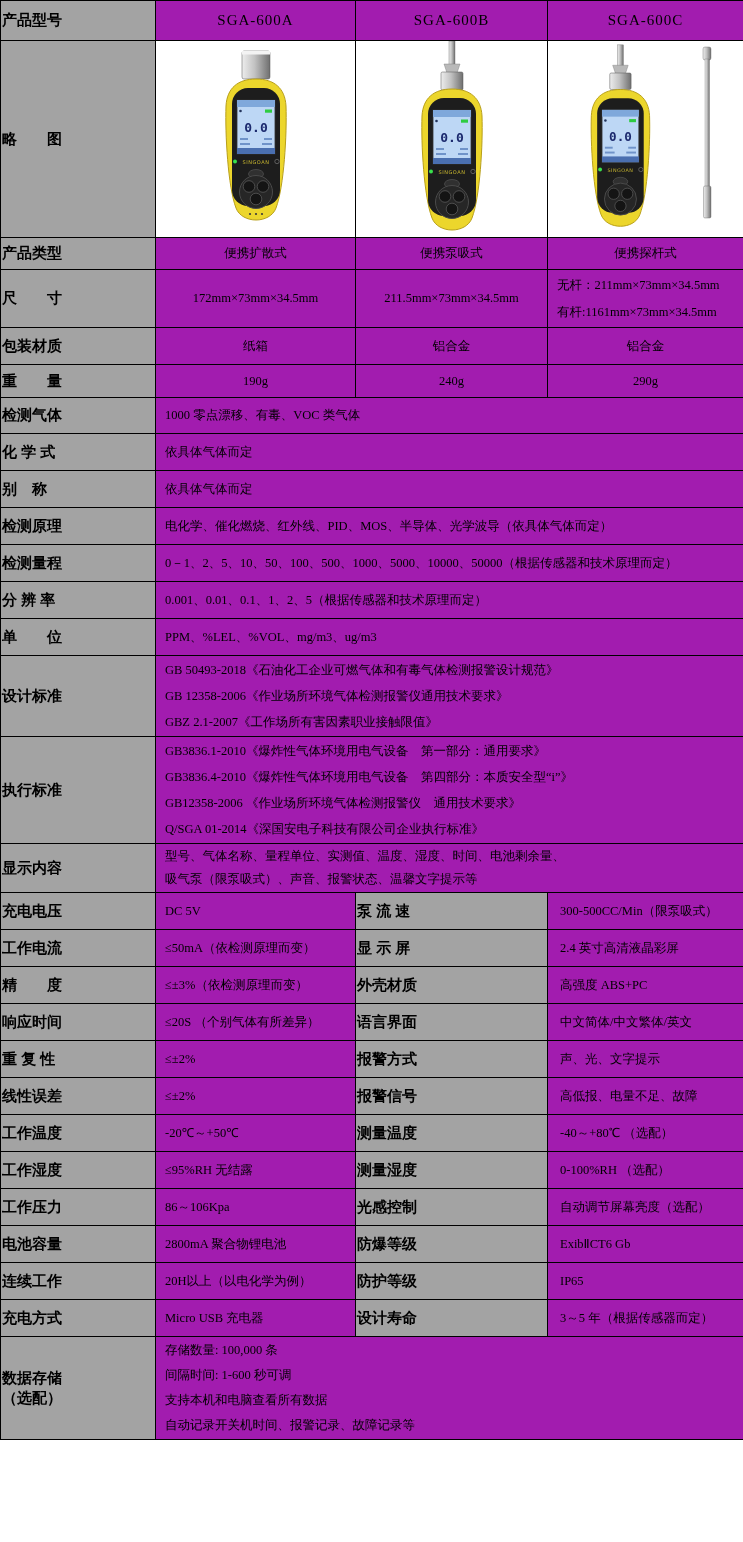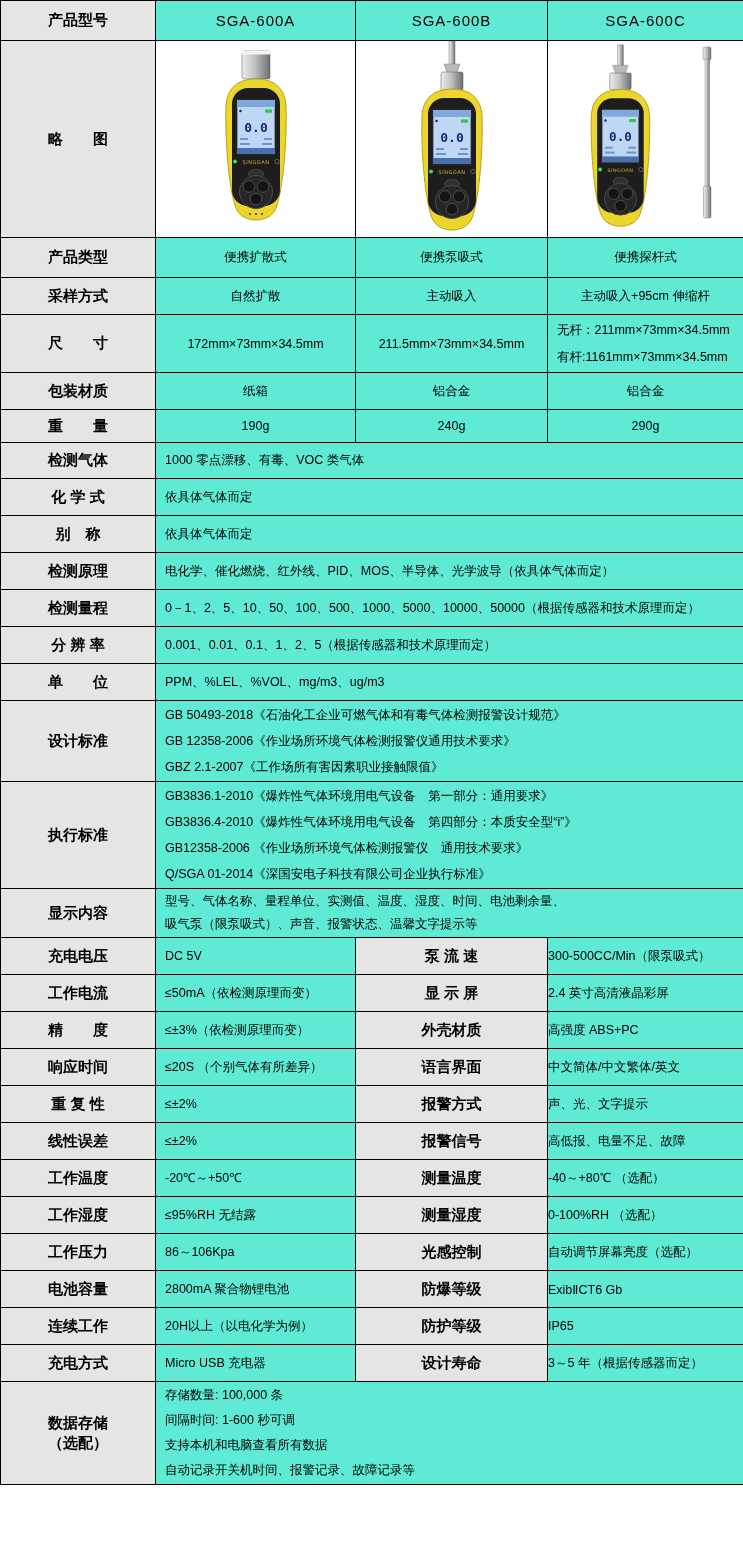--- a/index.html
+++ b/index.html
@@ -1,31 +1,31 @@
 <!DOCTYPE html>
 <html><head>
 <meta charset="utf-8">
 <style>
   html,body{margin:0;padding:0;background:#fff;}
   body{width:743px;font-family:"Liberation Sans","DejaVu Sans",sans-serif;}
   table{border-collapse:collapse;table-layout:fixed;width:743px;}
   td{border:1px solid #000;box-sizing:border-box;overflow:hidden;vertical-align:middle;}
-  .lbl{background:#e5e5e5;font-weight:bold;font-size:15px;color:#000;text-align:center;line-height:1.35;}
-  .val{background:#5eead4;font-size:12.5px;color:#000;
-       font-family:Liberation Sans, sans-serif;margin-left:44px;}
+  .lbl{background:#a3a3a3;font-weight:bold;font-size:15px;color:#000;text-align:left;line-height:1.35;}
+  .val{background:#a21caf;font-size:12.5px;color:#000;
+       font-family:Liberation Serif, serif;margin-left:44px;}
   .ctr{text-align:center;}
   .lft{text-align:left;padding-left:9px;}
-  .rgt{padding-left:0;}
+  .rgt{padding-left:12px;}
   .imgcell{background:#fff;text-align:center;vertical-align:middle;padding:0;}
   .model{letter-spacing:1px;font-size:15px;}
   .multiline div{line-height:26px;}
   .disp div{line-height:23px;}
   .sizec div{line-height:27px;}
   .stor div{line-height:25px;}
-  .h33{height:33px}.h34{height:40px}.h36{height:36px}.h37{height:37px}
+  .h33{height:33px}.h34{height:32px}.h36{height:36px}.h37{height:37px}
   .h40{height:40px}.h46{height:46px}.h58{height:58px}.h77{height:77px}
   .h103{height:103px}.h104{height:104px}.h197{height:197px}
 </style>
 </head>
 <body>
 
 <table>
 <colgroup>
       <col style="width:155px">
       <col style="width:200px">
@@ -161,26 +161,20 @@
   </td>
 </tr>
 
 <tr class="h34">
   <td class="lbl">产品类型</td>
   <td class="val ctr">便携扩散式</td>
   <td class="val ctr">便携泵吸式</td>
   <td class="val ctr">便携探杆式</td>
 </tr>
 
-<tr class="h37">
-  <td class="lbl">采样方式</td>
-  <td class="val ctr">自然扩散</td>
-  <td class="val ctr">主动吸入</td>
-  <td class="val ctr">主动吸入+95cm 伸缩杆</td>
-</tr>
 
 <tr class="h58">
   <td class="lbl">尺　　寸</td>
   <td class="val ctr">172mm×73mm×34.5mm</td>
   <td class="val ctr">211.5mm×73mm×34.5mm</td>
   <td class="val lft sizec">
     <div>无杆：211mm×73mm×34.5mm</div>
     <div>有杆:1161mm×73mm×34.5mm</div>
   </td>
 </tr>

